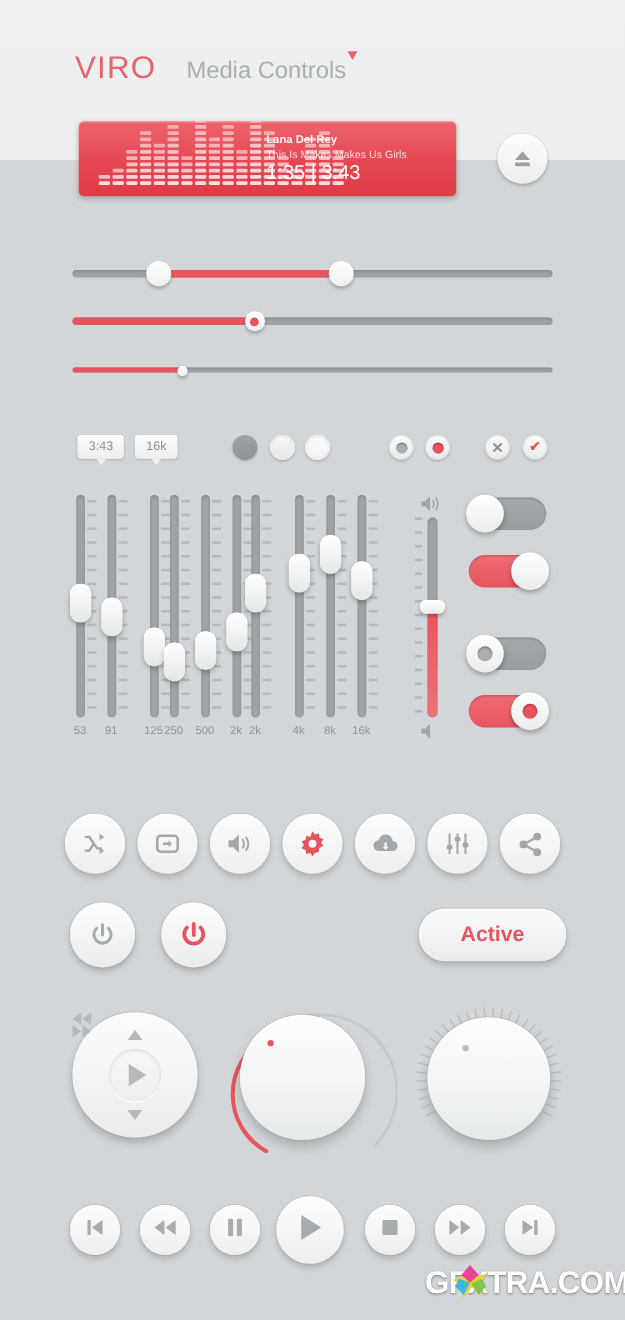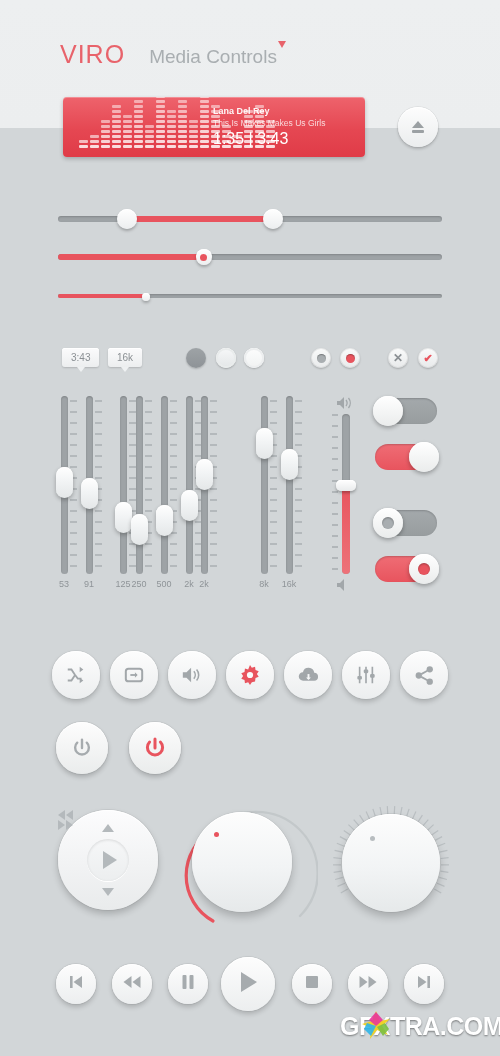--- a/index.html
+++ b/index.html
@@ -617,20 +617,43 @@
         <div class="eqtick" style="top: 110px;"></div>
         <div class="eqtick" style="top: 121px;"></div>
         <div class="eqtick" style="top: 132px;"></div>
         <div class="eqtick" style="top: 143px;"></div>
         <div class="eqtick" style="top: 154px;"></div>
         <div class="eqtick" style="top: 165px;"></div>
       </div>
       <div class="eqknob" style="top: 63px;"></div>
       <div class="eqlabel">2k</div>
     </div>
+    <div class="eqcol" style="left: 175px;">
+      <div class="eqtrack"></div>
+      <div class="eqticks">
+        <div class="eqtick" style="top: 0px;"></div>
+        <div class="eqtick" style="top: 11px;"></div>
+        <div class="eqtick" style="top: 22px;"></div>
+        <div class="eqtick" style="top: 33px;"></div>
+        <div class="eqtick" style="top: 44px;"></div>
+        <div class="eqtick" style="top: 55px;"></div>
+        <div class="eqtick" style="top: 66px;"></div>
+        <div class="eqtick" style="top: 77px;"></div>
+        <div class="eqtick" style="top: 88px;"></div>
+        <div class="eqtick" style="top: 99px;"></div>
+        <div class="eqtick" style="top: 110px;"></div>
+        <div class="eqtick" style="top: 121px;"></div>
+        <div class="eqtick" style="top: 132px;"></div>
+        <div class="eqtick" style="top: 143px;"></div>
+        <div class="eqtick" style="top: 154px;"></div>
+        <div class="eqtick" style="top: 165px;"></div>
+      </div>
+      <div class="eqknob" style="top: 47px;"></div>
+      <div class="eqlabel">4k</div>
+    </div>
     <div class="eqcol" style="left: 200px;">
       <div class="eqtrack"></div>
       <div class="eqticks">
         <div class="eqtick" style="top: 0px;"></div>
         <div class="eqtick" style="top: 11px;"></div>
         <div class="eqtick" style="top: 22px;"></div>
         <div class="eqtick" style="top: 33px;"></div>
         <div class="eqtick" style="top: 44px;"></div>
         <div class="eqtick" style="top: 55px;"></div>
         <div class="eqtick" style="top: 66px;"></div>
@@ -801,20 +824,21 @@
         <path d="M12 3v9" stroke="#a6abae" stroke-width="2.6" stroke-linecap="round" fill="none"></path>
         <path d="M6.8 6.2a7.5 7.5 0 1010.4 0" stroke="#a6abae" stroke-width="2.6" fill="none" stroke-linecap="round"></path>
       </svg>
   </div>
   <div class="pwrbtn" style="left:129px;">
     <svg width="24" height="24" viewBox="0 0 24 24">
         <path d="M12 3v9" stroke="#e8545e" stroke-width="3" stroke-linecap="round" fill="none"></path>
         <path d="M6.6 6a7.6 7.6 0 1010.8 0" stroke="#e8545e" stroke-width="3" fill="none" stroke-linecap="round"></path>
       </svg>
   </div>
+  <div class="pillbtn active" style="left:335px;">Active</div>
 </div>
 
 <div class="knobrow">
   <div class="dpad">
     <div class="dp-arrow dp-up"></div>
     <div class="dp-arrow dp-down"></div>
     <div class="dp-left">
         <span class="tri-l"></span>
         <span class="tri-l"></span>
       </div>

